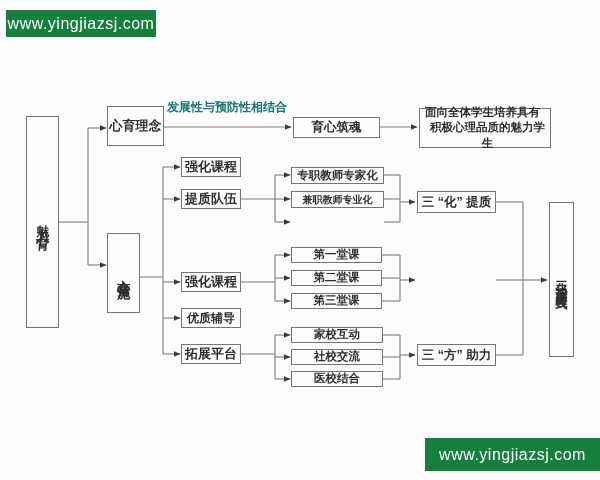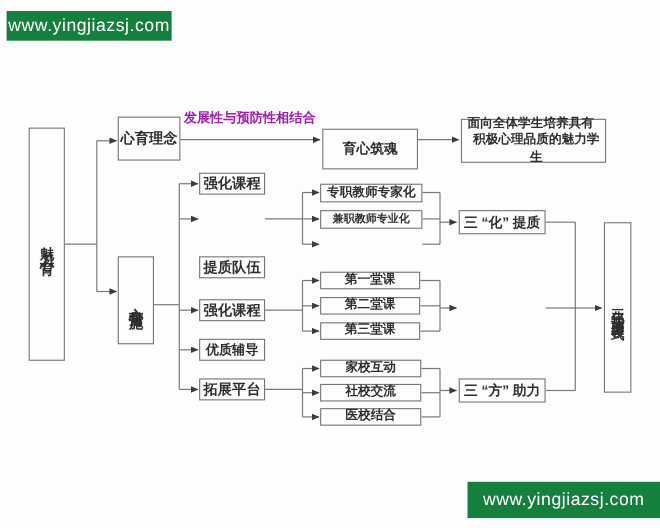--- a/index.html
+++ b/index.html
@@ -27,21 +27,21 @@
     white-space: nowrap;
   }
   .vtext {
     writing-mode: vertical-rl;
     text-orientation: upright;
     white-space: normal;
   }
   .twoline { white-space: normal; flex-direction: row; }
   .edge-label {
     position: absolute;
-    color: #a21caf;
+    color: #0f766e;
     font-weight: 700;
     font-size: 12px;
     text-align: center;
   }
   .watermark {
     position: absolute;
     background: #15803d;
     color: #ffffff;
     display: flex;
     align-items: center;
@@ -132,29 +132,29 @@
 
   <div class="box twoline" style="left:107px; top:106px; width:57px; height:40px; font-size:13px;">
     <span>心育</span>
     <span>理念</span>
   </div>
 
   <div class="box vtext" style="left:107px; top:233px; width:33px; height:80px; font-size:13px; letter-spacing:2px;">心育措施</div>
 
   <div class="edge-label" style="left:163px; top:99px; width:128px;">发展性与预防性相结合</div>
 
-  <div class="box" style="left:293px; top:117px; width:87px; height:37px; font-size:12.5px;">育心筑魂</div>
+  <div class="box" style="left:293px; top:117px; width:87px; height:21px; font-size:12.5px;">育心筑魂</div>
 
   <div class="box goal-box" style="left:419px; top:108px; width:132px; height:40px; font-size:11.5px;">
     <span>面向全体学生培养具有</span>
     <span>积极心理品质的魅力学生</span>
   </div>
 
   <div class="box" style="left:181px; top:157px; width:60px; height:20px; font-size:13px;">强化课程</div>
-  <div class="box" style="left:181px; top:189px; width:60px; height:20px; font-size:13px;margin-top:44px;">提质队伍</div>
+  <div class="box" style="left:181px; top:189px; width:60px; height:20px; font-size:13px;">提质队伍</div>
   <div class="box" style="left:181px; top:272px; width:60px; height:20px; font-size:13px;">强化课程</div>
   <div class="box" style="left:181px; top:308px; width:60px; height:20px; font-size:12px;">优质辅导</div>
   <div class="box" style="left:181px; top:344px; width:60px; height:20px; font-size:13px;">拓展平台</div>
 
   <div class="box" style="left:291px; top:167px; width:93px; height:17px; font-size:11.5px;">专职教师专家化</div>
   <div class="box" style="left:291px; top:191px; width:93px; height:17px; font-size:10px;font-family:Liberation Serif, serif;">兼职教师专业化</div>
 
   <div class="box" style="left:291px; top:247px; width:91px; height:16px; font-size:11.5px;">第一堂课</div>
   <div class="box" style="left:291px; top:270px; width:91px; height:16px; font-size:11.5px;">第二堂课</div>
   <div class="box" style="left:291px; top:293px; width:91px; height:16px; font-size:11.5px;">第三堂课</div>

